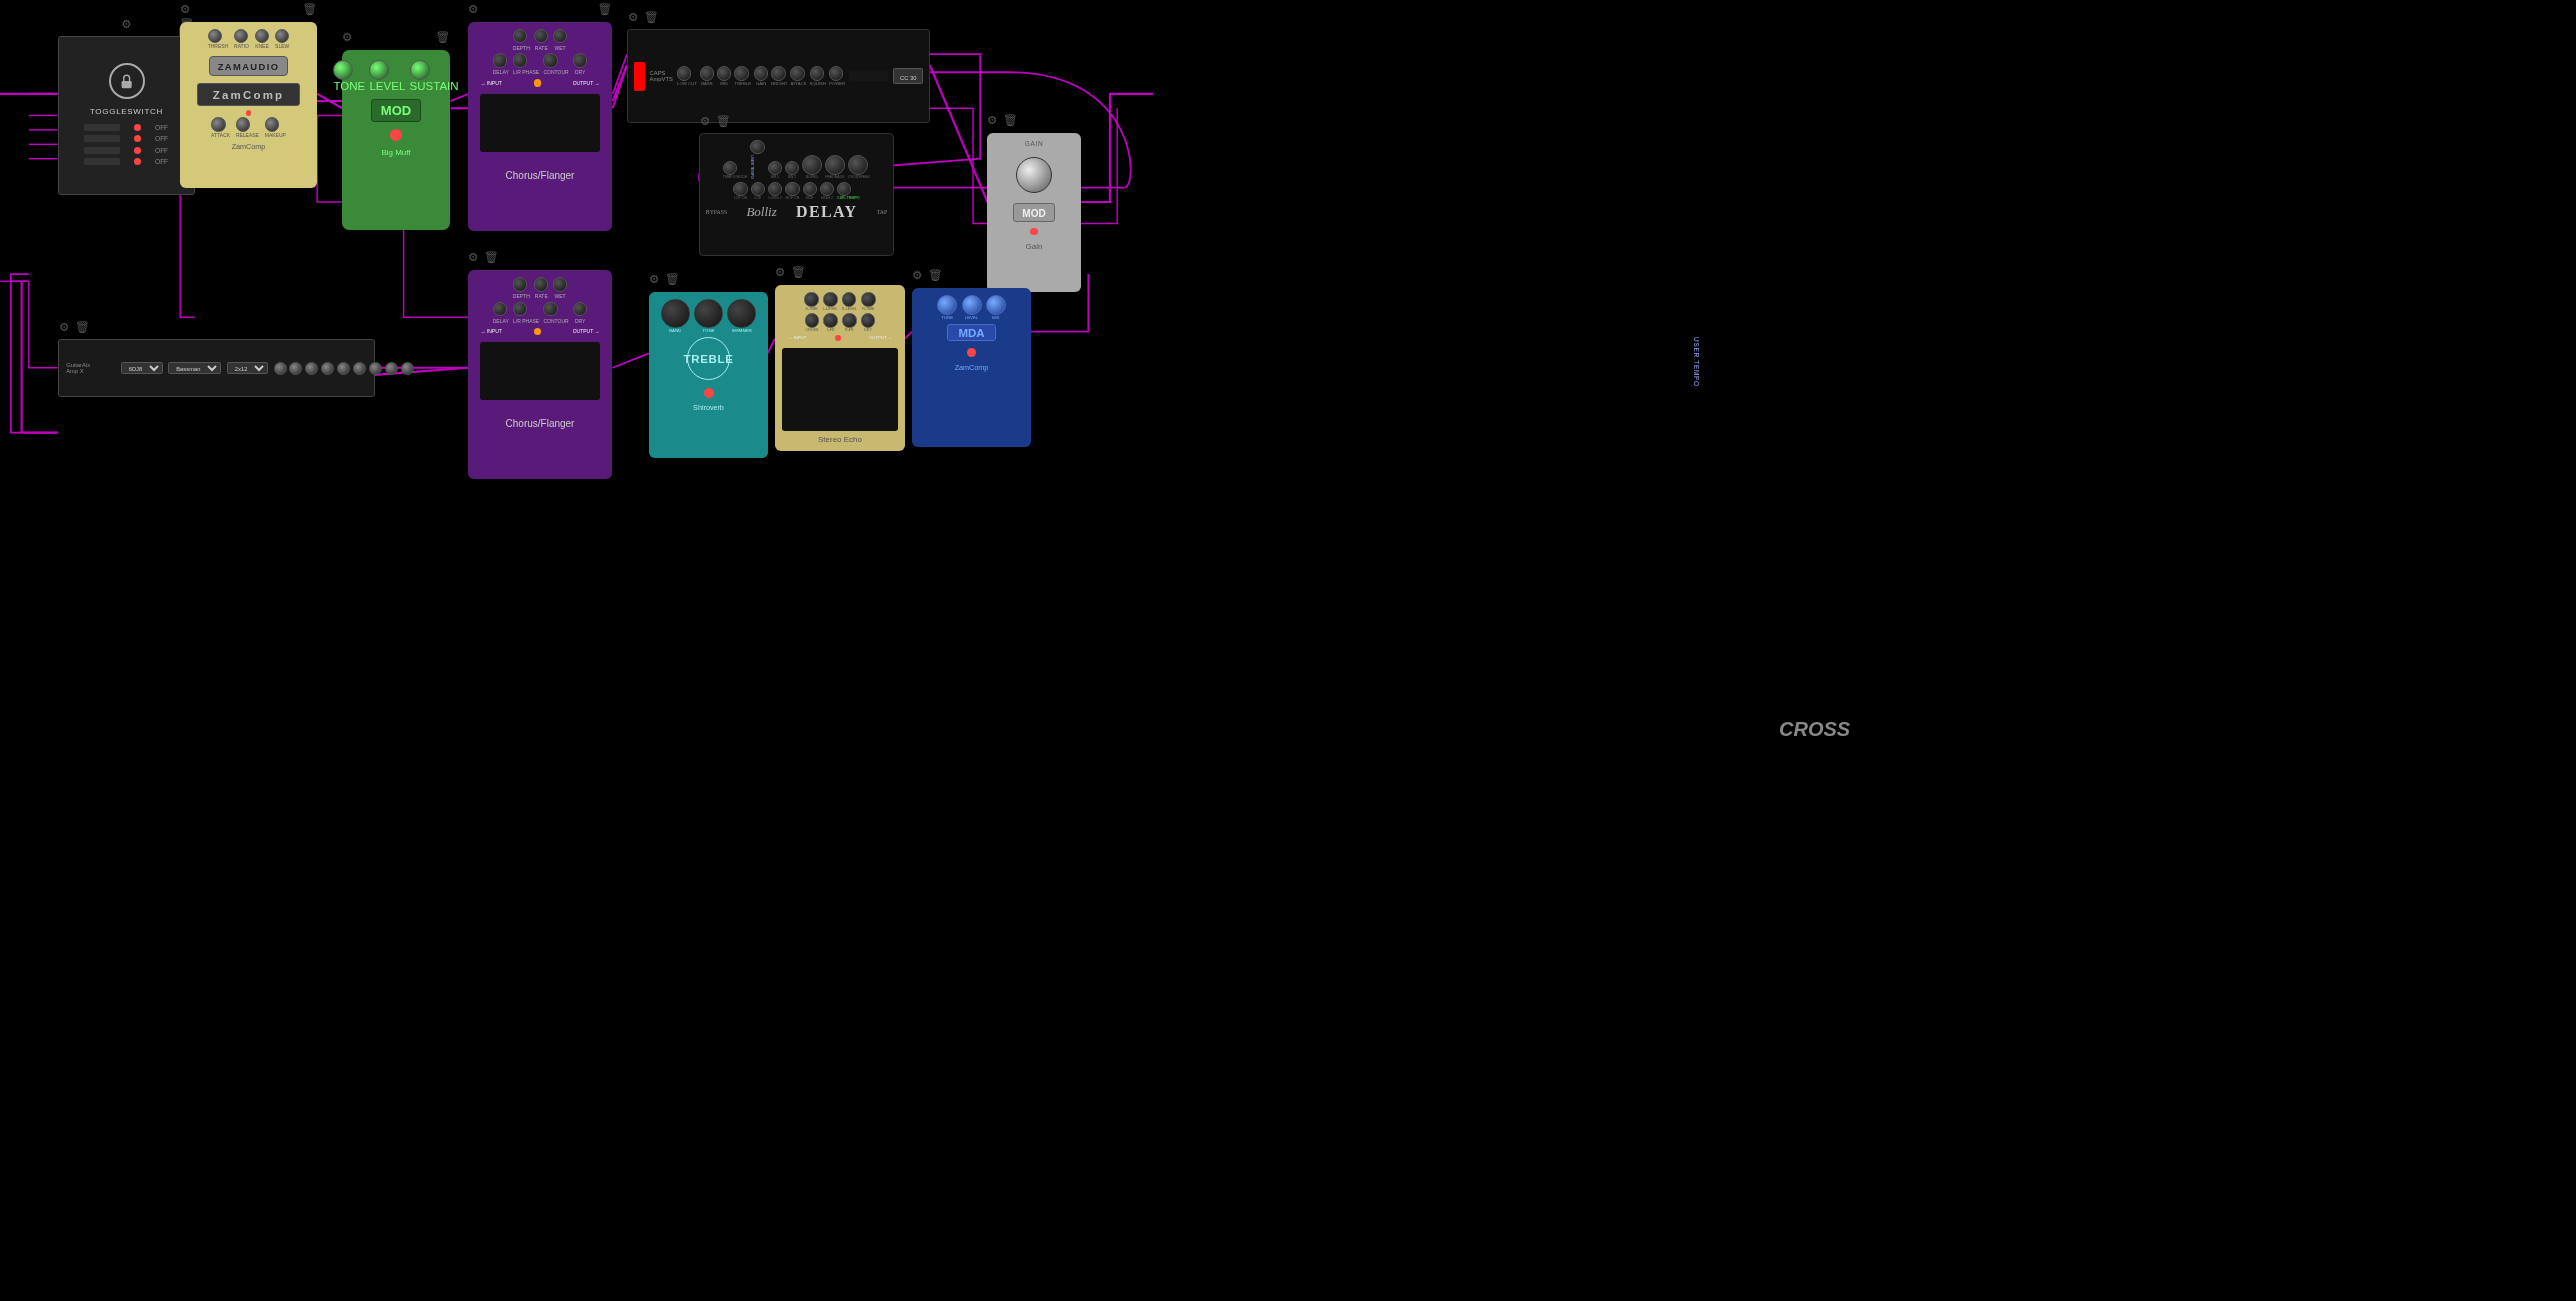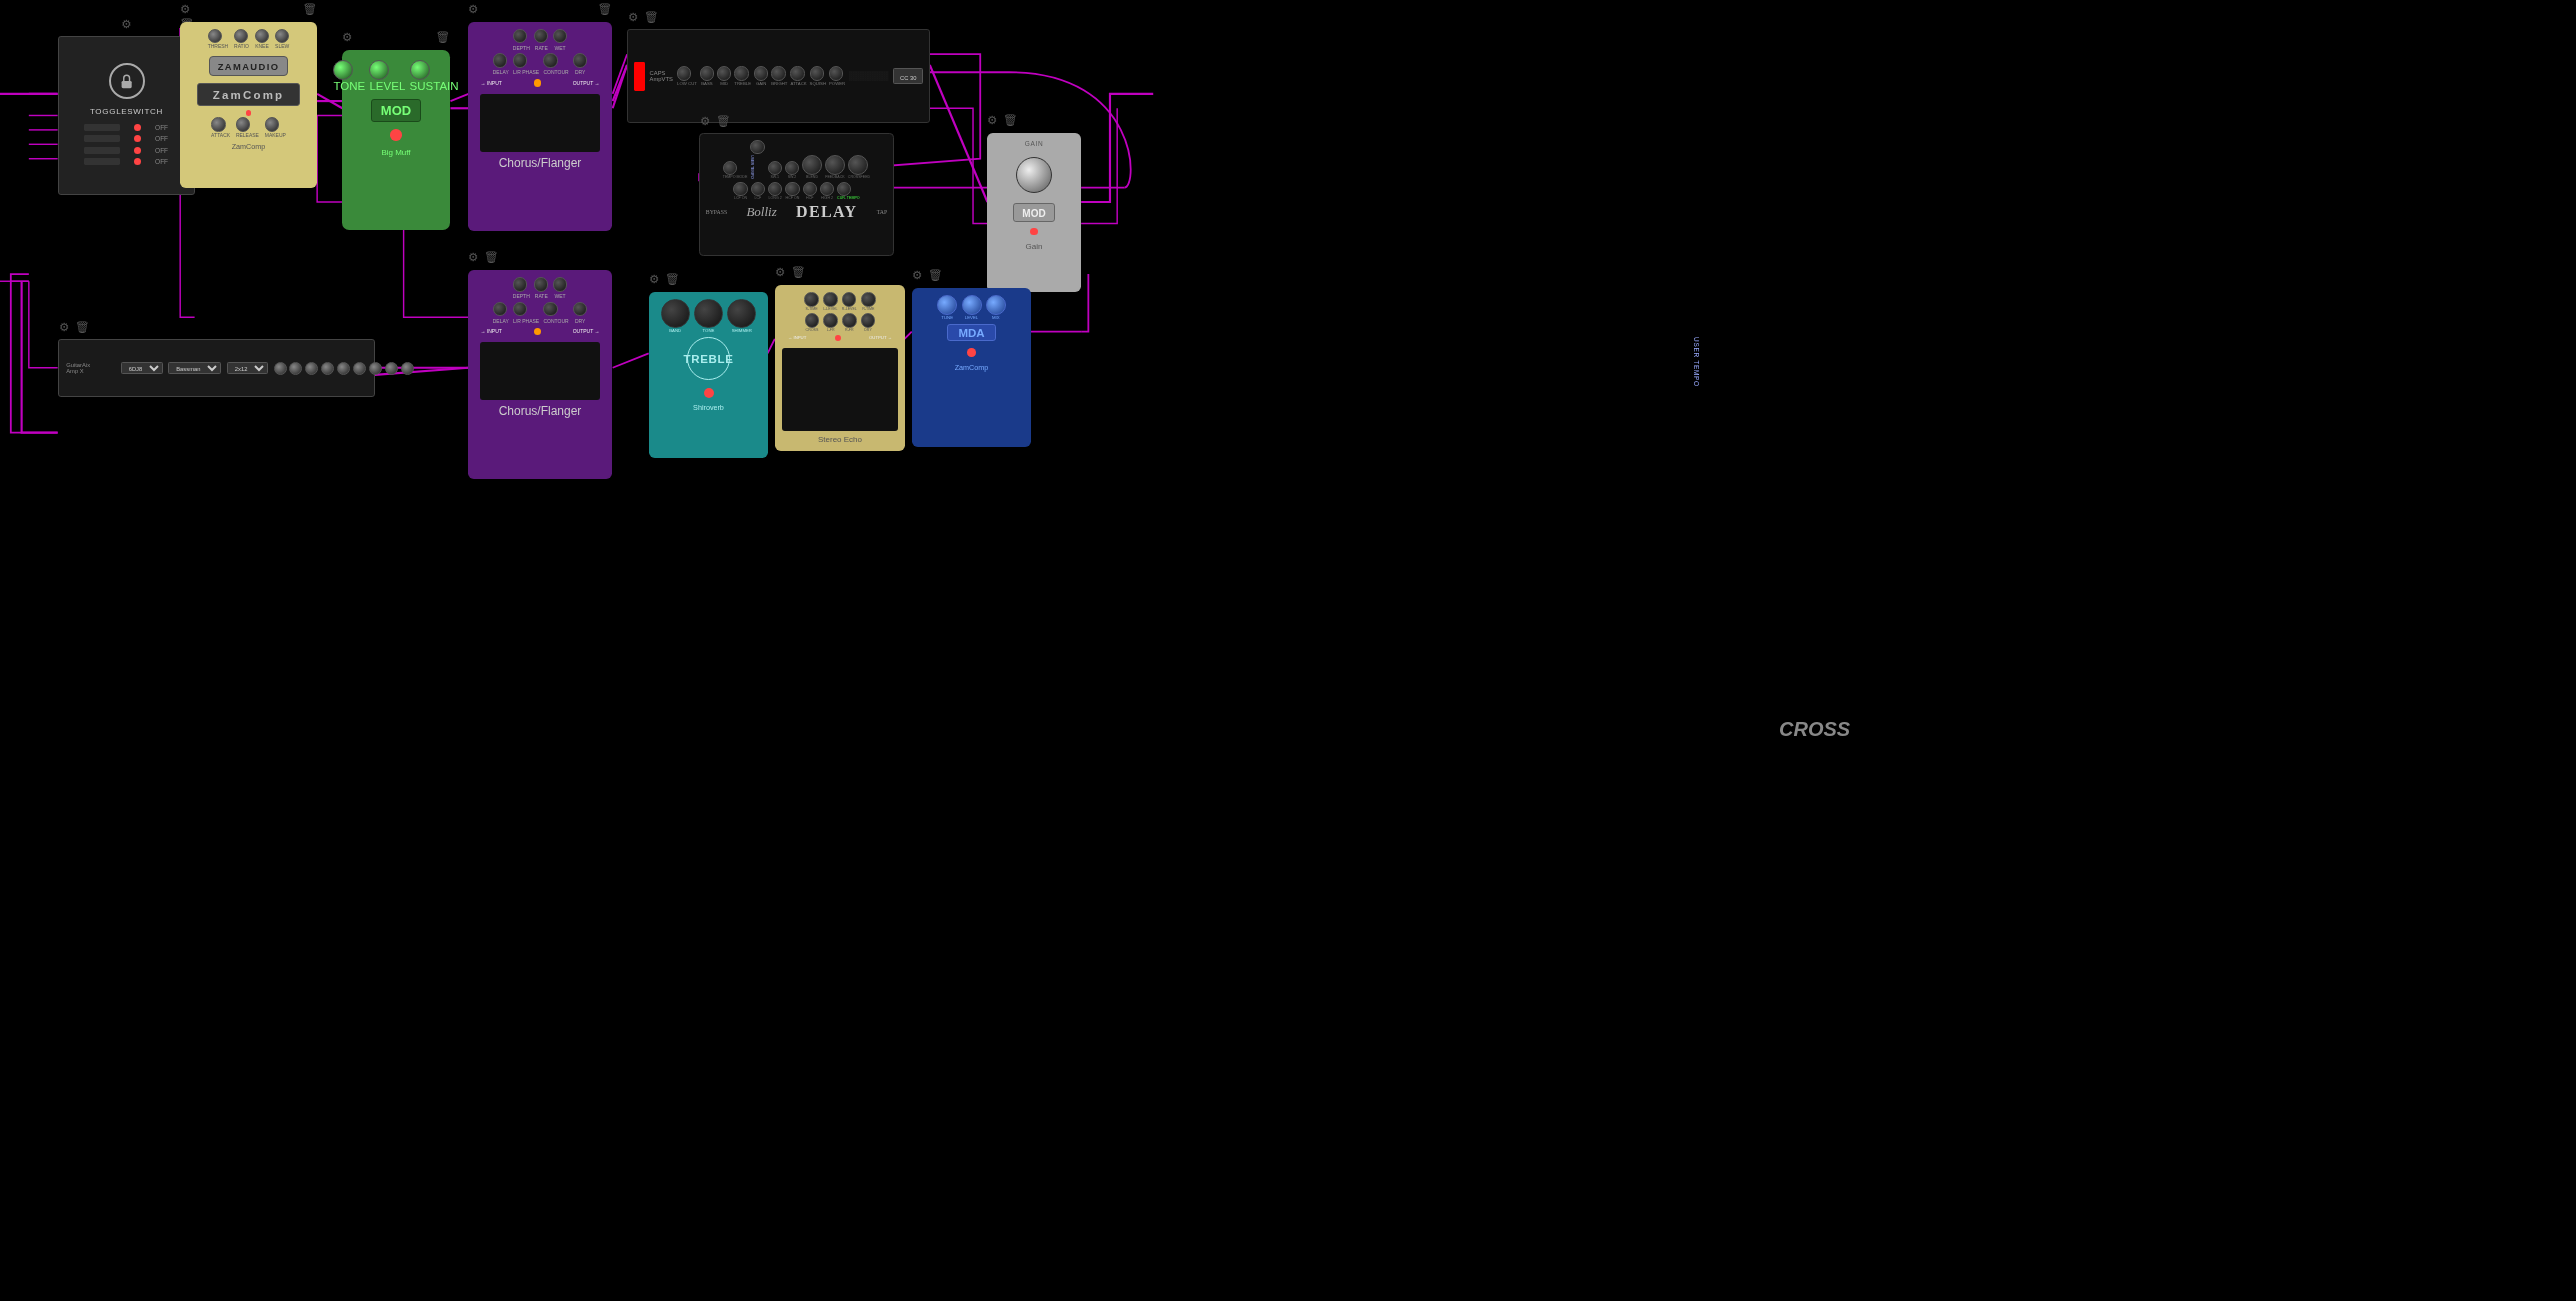--- a/index.html
+++ b/index.html
@@ -452,22 +452,22 @@
     }
     .chorus-display {
       background: #111;
       width: 90%;
       height: 58px;
       border-radius: 2.9px;
       margin-top: 4.3px;
     }
     .chorus-title {
       color: #ccc;
-      font-size: 12px;
-      margin-top: 4px;
+      font-size: 10px;
+      margin-top: 18px;
     }
 
     
     .icon-gear {
       color: #555;
       font-size: 11.5px;
       cursor: pointer;
       position: absolute;
       top: -20px;
     }

